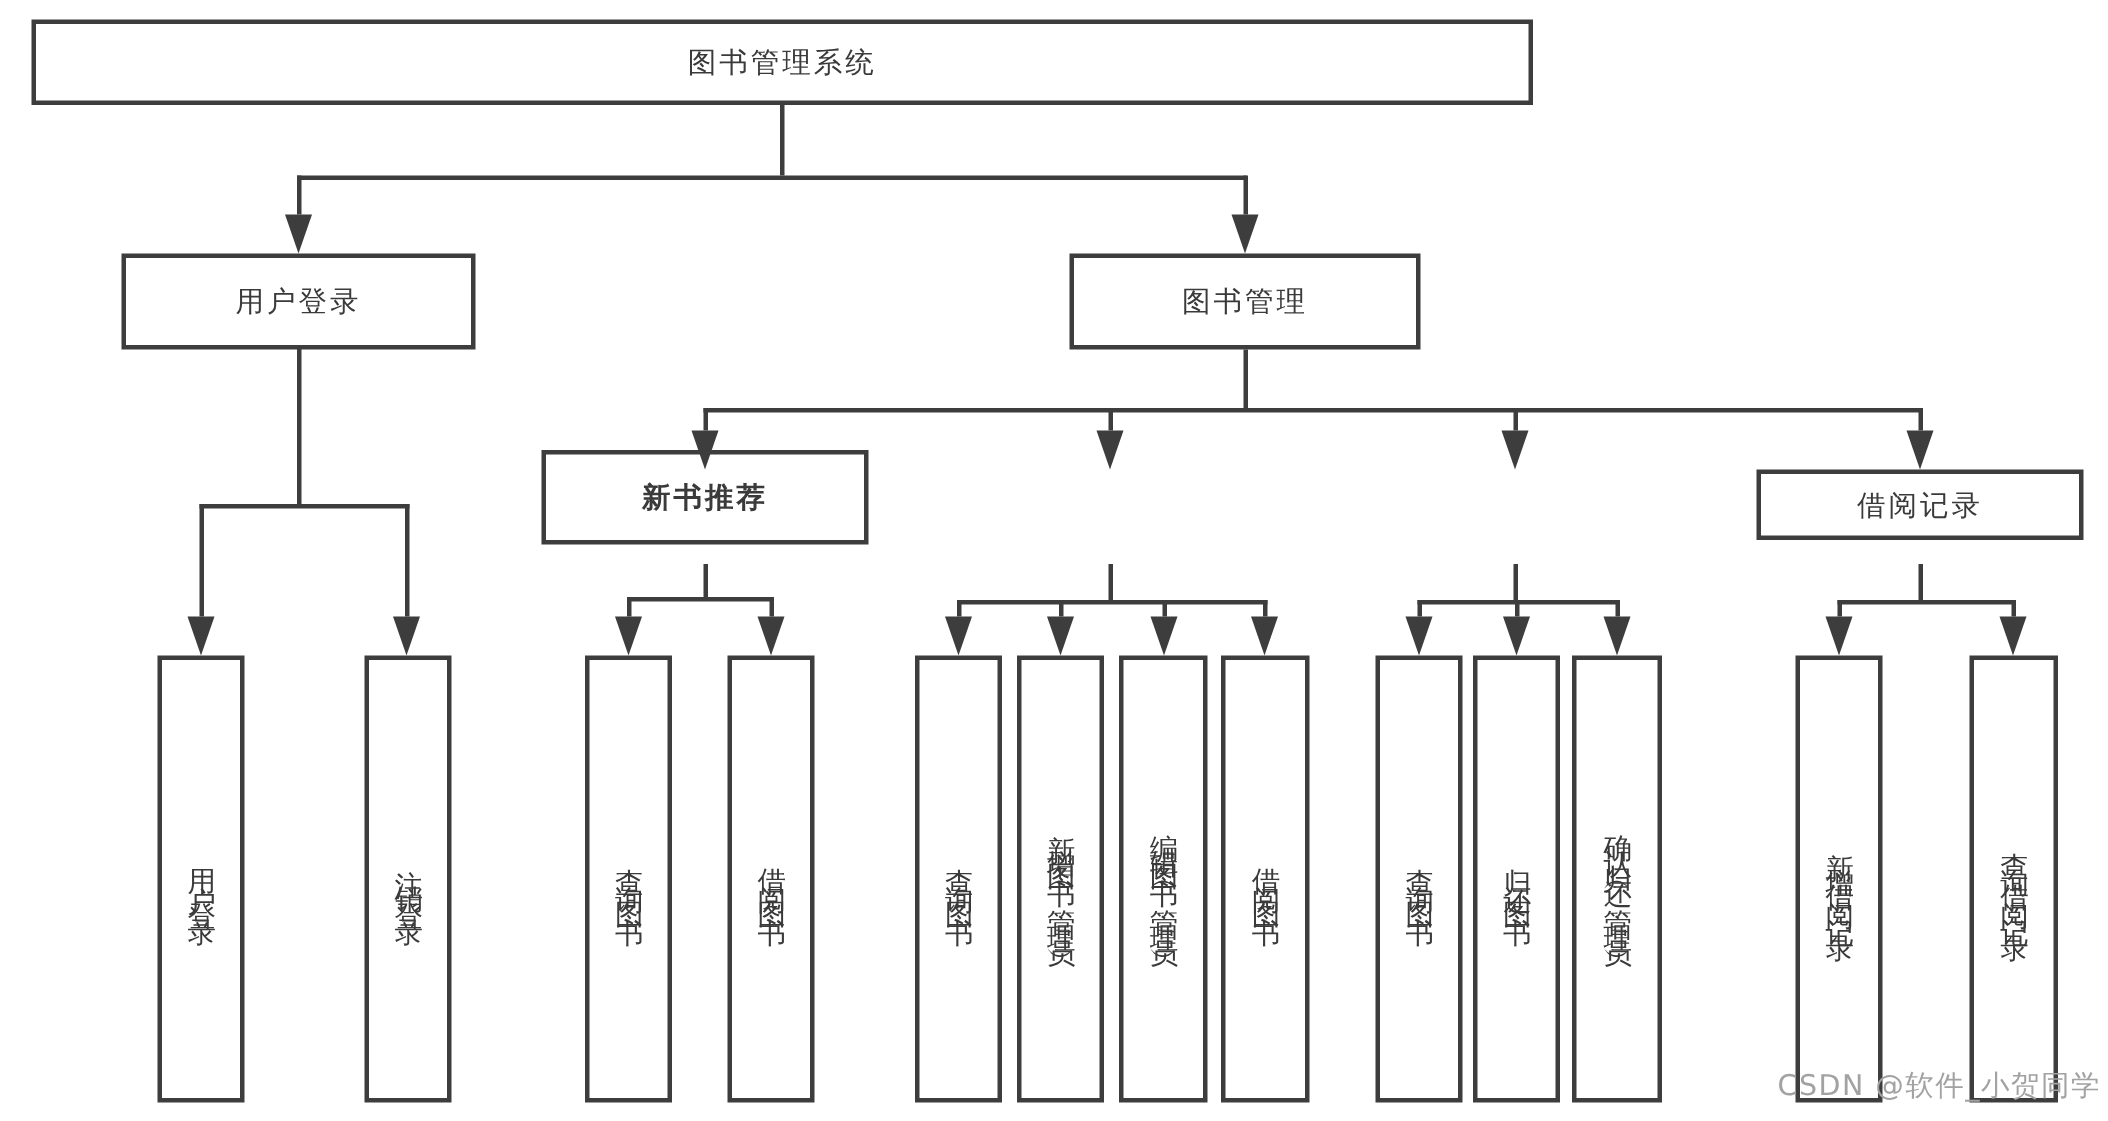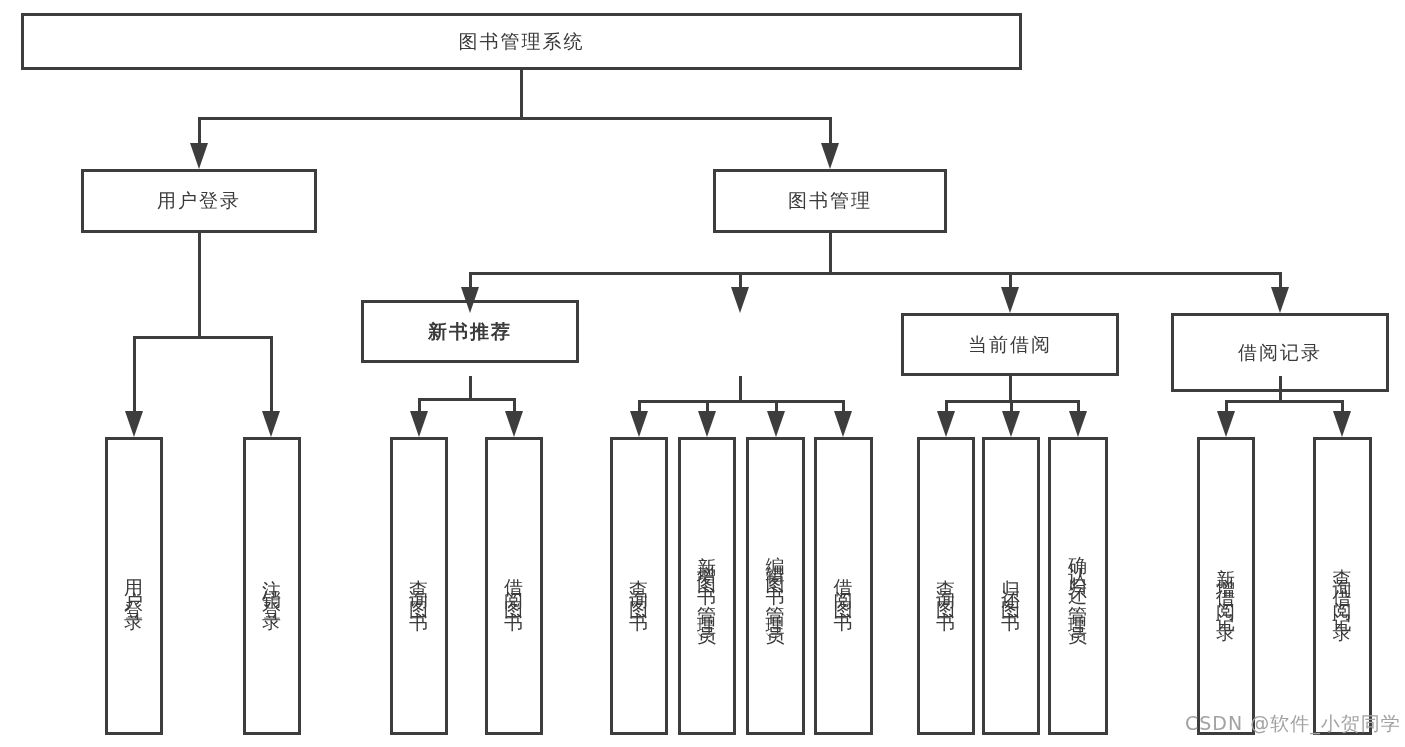--- a/index.html
+++ b/index.html
@@ -37,22 +37,21 @@
 <body>
 
 <div id="canvas">
 
   <div class="box" style="left:21px; top:13px; width:1001px; height:57px;">图书管理系统</div>
 
   <div class="box" style="left:81px; top:169px; width:236px; height:64px;">用户登录</div>
   <div class="box" style="left:713px; top:169px; width:234px; height:64px;text-align:right;">图书管理</div>
 
   <div class="box" style="left:361px; top:300px; width:218px; height:63px;font-weight:bold;">新书推荐</div>
-  <div class="box" style="left:901px; top:313px; width:218px; height:63px;">当前借阅</div>
-  <div class="box" style="left:1171px; top:313px; width:218px; height:79px;">借阅记录</div>
+  <div class="box" style="left:1171px; top:313px; width:218px; height:47px;">借阅记录</div>
 
   <div class="box vbox" style="left:105px; top:437px; width:58px; height:298px;">用户登录</div>
   <div class="box vbox" style="left:243px; top:437px; width:58px; height:298px;">注销登录</div>
 
   <div class="box vbox" style="left:390px; top:437px; width:58px; height:298px;">查询图书</div>
   <div class="box vbox" style="left:485px; top:437px; width:58px; height:298px;">借阅图书</div>
 
   <div class="box vbox" style="left:610px; top:437px; width:58px; height:298px;">查询图书</div>
   <div class="box vbox" style="left:678px; top:437px; width:58px; height:298px; letter-spacing:10px;">新增图书（管理员）</div>
   <div class="box vbox" style="left:746px; top:437px; width:59px; height:298px; letter-spacing:10px;">编辑图书（管理员）</div>

